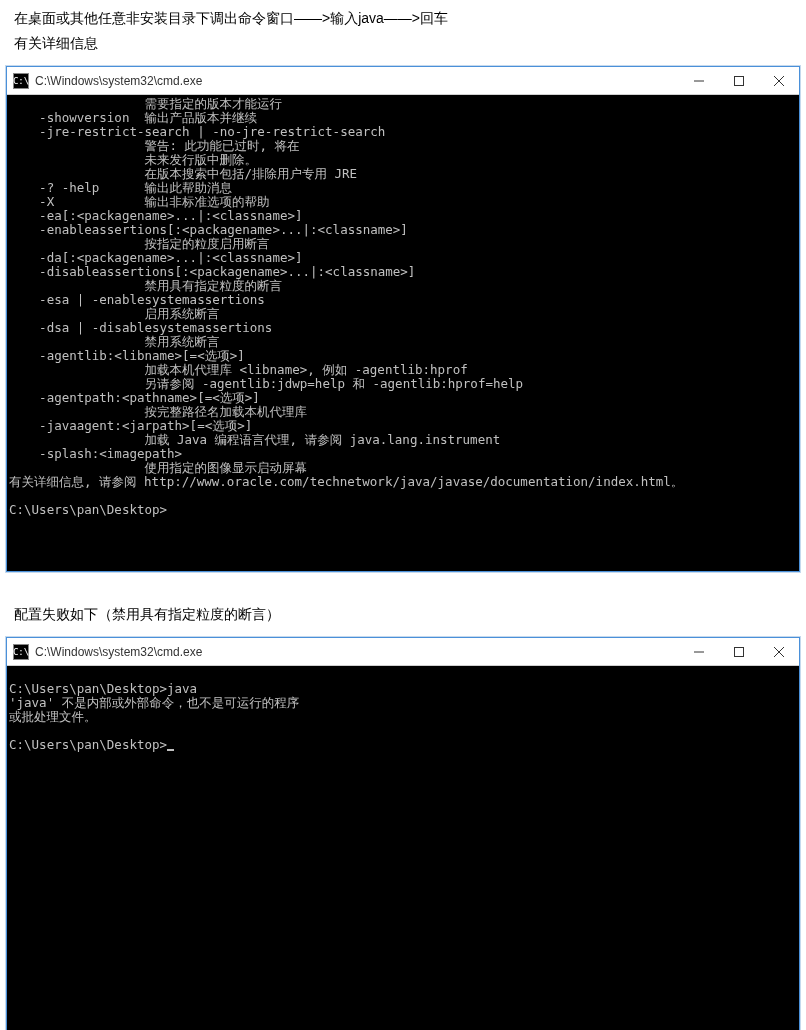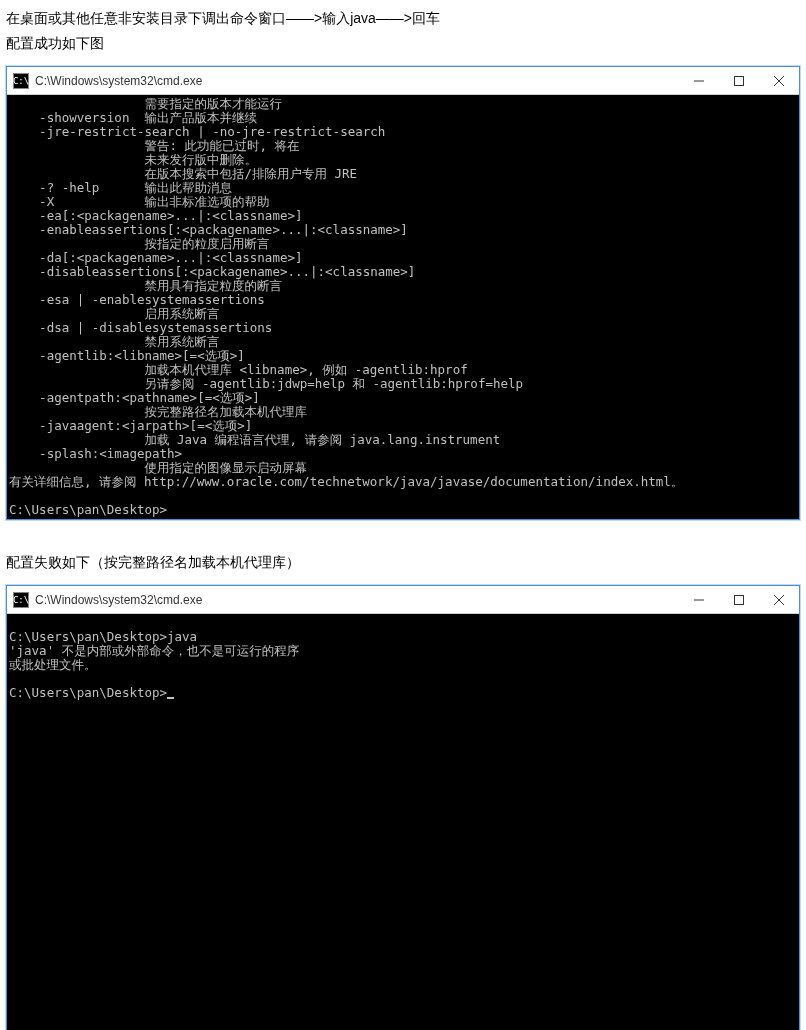--- a/index.html
+++ b/index.html
@@ -9,21 +9,21 @@
     font-family: "Microsoft YaHei", "SimSun", sans-serif;
     font-size: 14px;
     background: #fff;
     color: #000;
     width: 806px;
   }
   .doc {
     padding: 4px 6px;
   }
   .doc-line {
-    margin: 4px 0;
+    margin: 4px 8px;
     line-height: 1.5;
   }
   .cmd-window {
     border: 1px solid #4a90d9;
     background: #fff;
     margin: 4px 6px 24px 6px;
     box-shadow: 0 0 0 1px #c5d9ed;
   }
   .titlebar {
     display: flex;
@@ -70,37 +70,37 @@
   .terminal {
     background: #000;
     color: #c0c0c0;
     font-family: "NSimSun", "SimSun", "Consolas", monospace;
     font-size: 12.5px;
     line-height: 14px;
     padding: 2px 2px 2px 2px;
     white-space: pre;
     overflow: hidden;
   }
-  .terminal-tall1 { height: 424px; }
+  .terminal-tall1 { height: 476px; }
   .terminal-tall2 { height: 434px; }
   .cursor {
     display:inline-block;
     width:7px;
     height:2px;
     background:#c0c0c0;
     vertical-align:bottom;
     margin-bottom:1px;
   }
 </style>
 </head>
 <body>
 
 <div class="doc">
   <div class="doc-line">在桌面或其他任意非安装目录下调出命令窗口——&gt;输入java——&gt;回车</div>
-  <div class="doc-line">配置成功如下图</div>
+  <div class="doc-line">有关详细信息</div>
 </div>
 
 <div class="cmd-window">
   <div class="titlebar">
     <span class="cmd-icon">C:\</span>
     <span class="title-text">C:\Windows\system32\cmd.exe</span>
     <span class="spacer"></span>
     <div class="win-controls">
       <div class="win-btn">
         <svg width="10" height="10" viewBox="0 0 10 10">
@@ -145,21 +145,21 @@
     -javaagent:&lt;jarpath&gt;[=&lt;选项&gt;]
                   加载 Java 编程语言代理, 请参阅 java.lang.instrument
     -splash:&lt;imagepath&gt;
                   使用指定的图像显示启动屏幕
 有关详细信息, 请参阅 http://www.oracle.com/technetwork/java/javase/documentation/index.html。
 
 C:\Users\pan\Desktop&gt;</div>
 </div>
 
 <div class="doc">
-  <div class="doc-line">配置失败如下（按完整路径名加载本机代理库）</div>
+  <div class="doc-line">配置失败如下（禁用具有指定粒度的断言）</div>
 </div>
 
 <div class="cmd-window">
   <div class="titlebar">
     <span class="cmd-icon">C:\</span>
     <span class="title-text">C:\Windows\system32\cmd.exe</span>
     <span class="spacer"></span>
     <div class="win-controls">
       <div class="win-btn">
         <svg width="10" height="10" viewBox="0 0 10 10">

